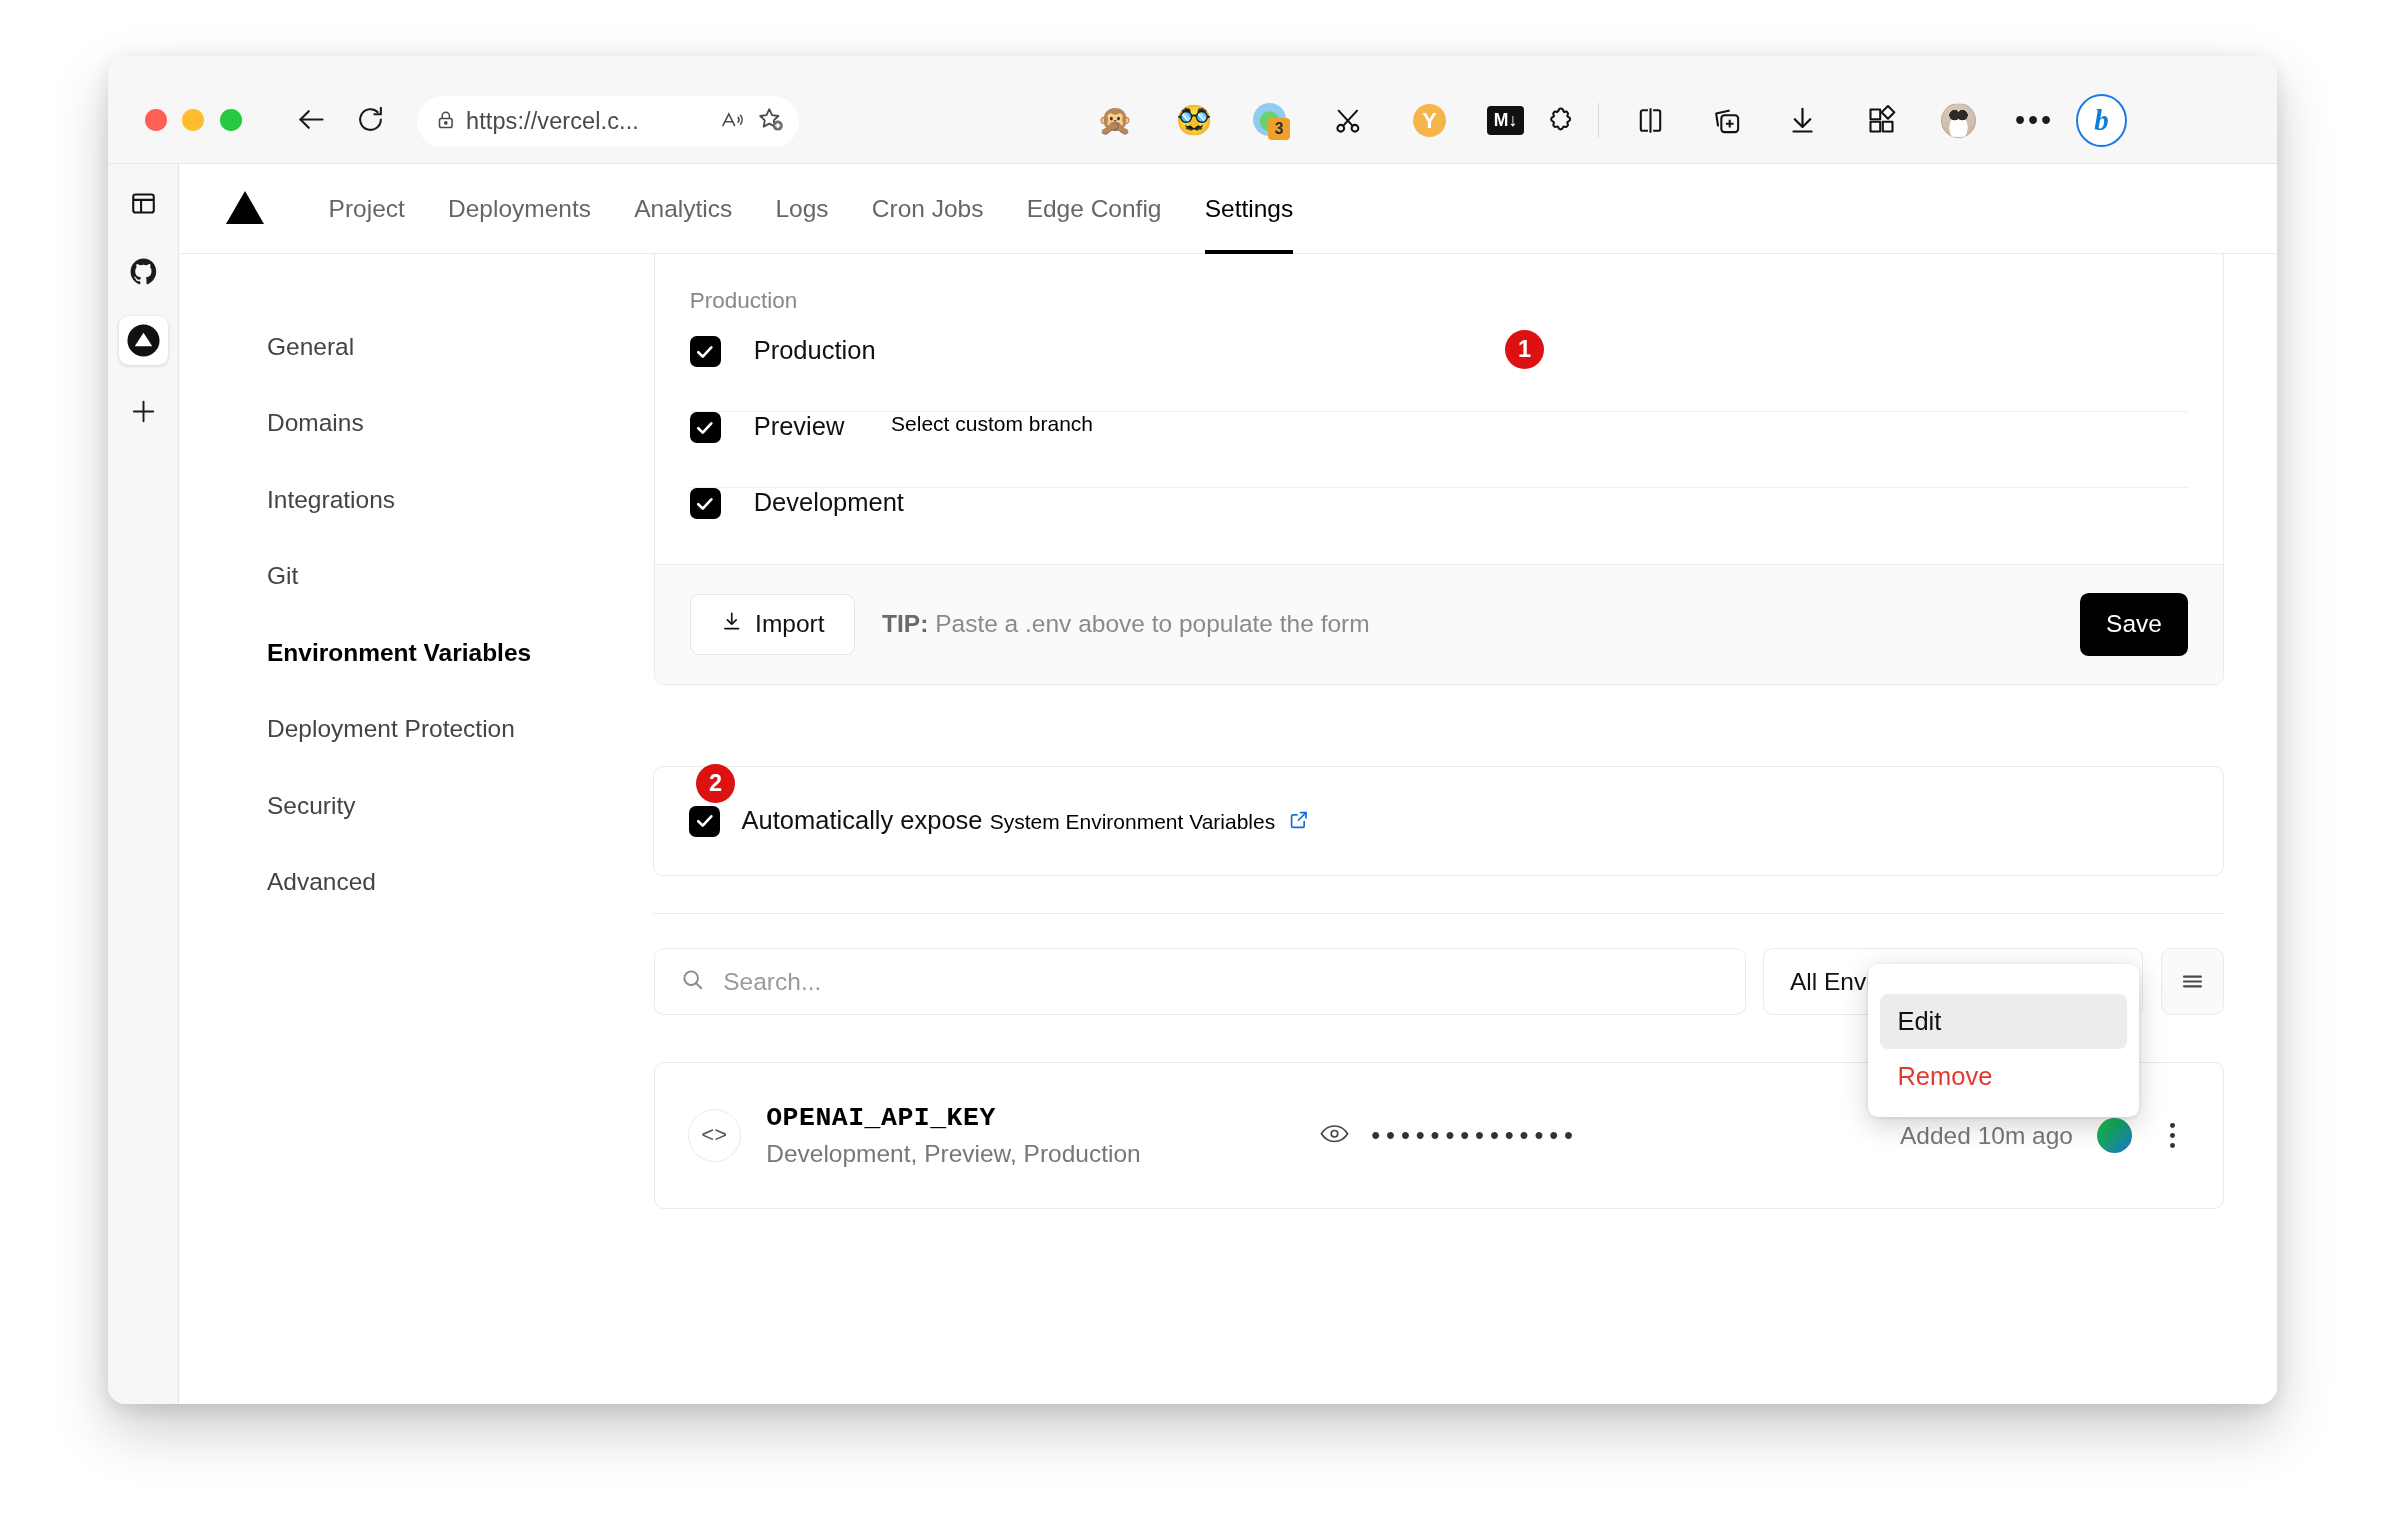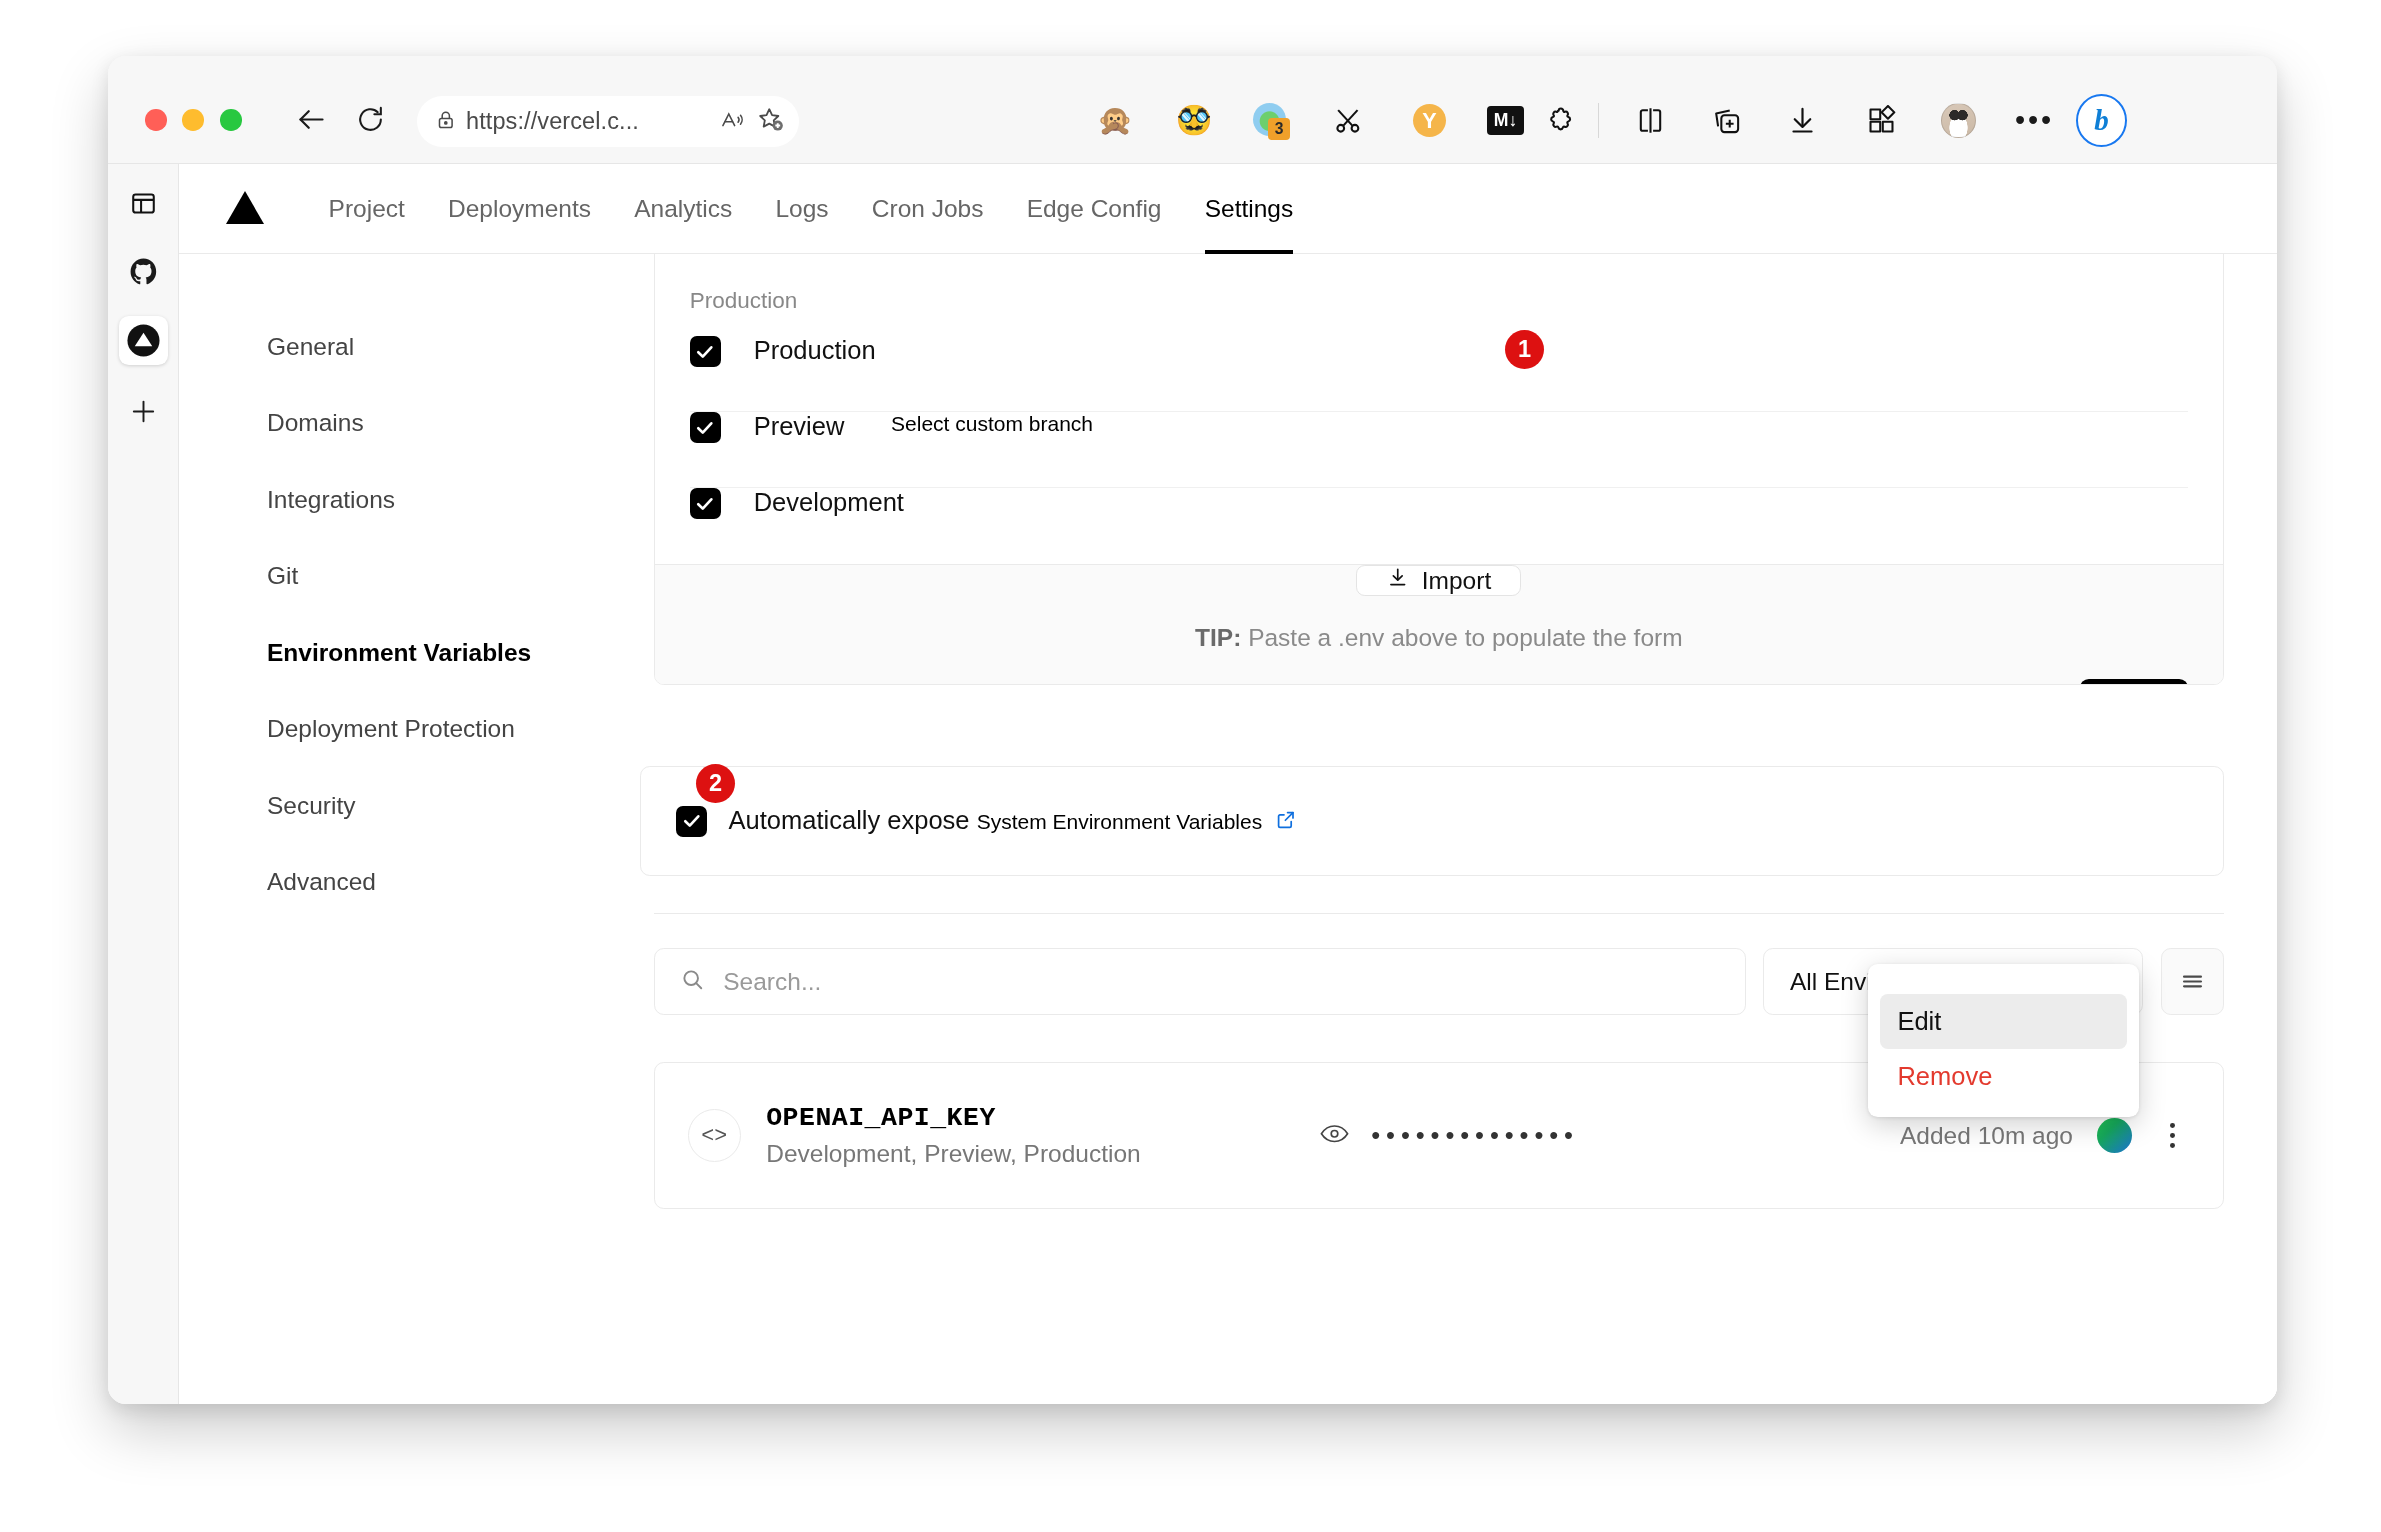--- a/index.html
+++ b/index.html
@@ -224,21 +224,20 @@
   .env-name { font-size: 25.5px; color: #111; }
   .link-blue { font-size: 21px; color: #000000; cursor: pointer; }
 
   #import-bar {
     background: #fafafa;
     border-top: 1px solid #eaeaea;
     height: 120px;
     display: flex; align-items: center;
     padding: 0 35px;
     gap: 27.4px;
-    flex-direction: column;
   }
   #import-btn {
     height: 61px;
     min-width: 165px;
     border: 1px solid #e4e4e4;
     border-radius: 8.8px;
     background: #fff;
     display: flex; align-items: center; justify-content: center;
     gap: 11.8px;
     font-size: 24.5px;
@@ -252,21 +251,21 @@
     background: #000; color: #fff;
     border-radius: 8.8px;
     display: flex; align-items: center; justify-content: center;
     font-size: 24.5px;
     padding: 0 23.5px;
   }
 
   
   #sysenv-card {
     position: absolute;
-    left: 2px; top: 512px; right: 53px;
+    left: 15px; top: 512px; right: 53px;
     height: 110px;
     border: 1px solid #eaeaea;
     border-radius: 9.8px;
     background: #fff;
     display: flex; align-items: center;
     padding: 0 35px;
     gap: 21.6px;
   }
   #sysenv-text { font-size: 25.5px; color: #111; }
 

